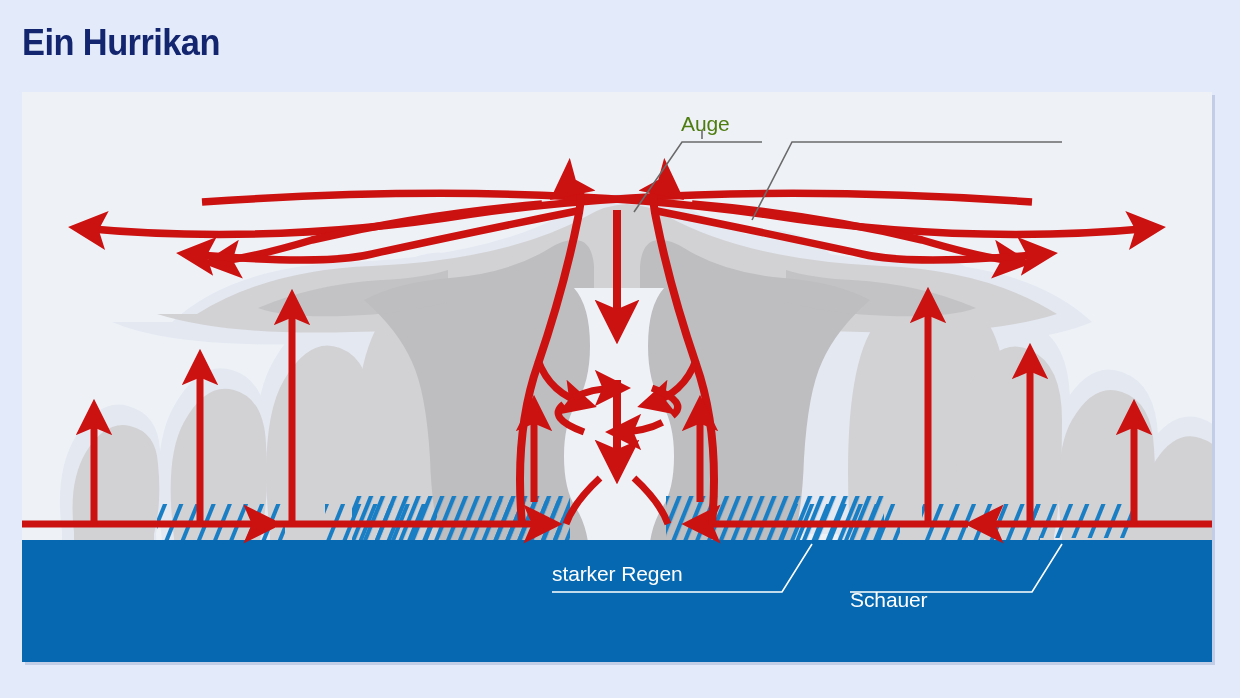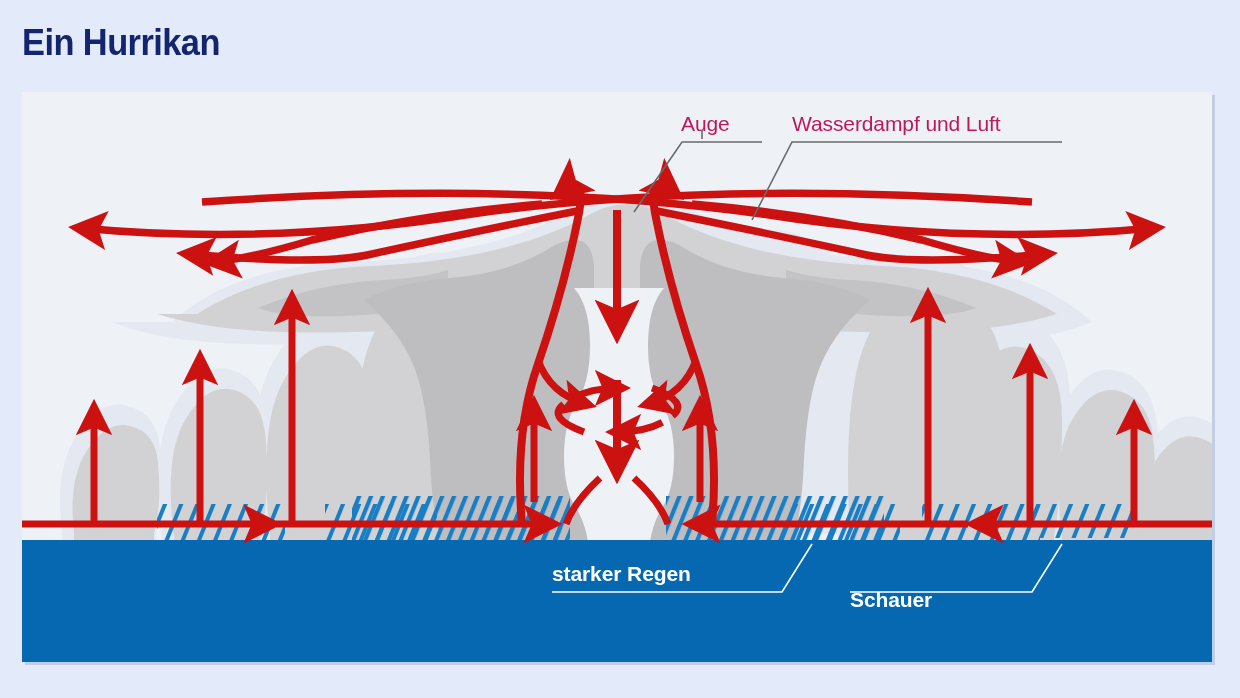--- a/index.html
+++ b/index.html
@@ -35,22 +35,22 @@
     overflow: hidden;
   }
   #panel svg { display: block; }
   .lbl {
     position: absolute;
     font-family: "Liberation Sans", sans-serif;
     font-size: 21px;
     white-space: nowrap;
     letter-spacing: -0.1px;
   }
-  .lbl-dark { color: #be185d; }
-  .lbl-light { color: #ffffff; font-weight: bold; }
+  .lbl-dark { color: #4d7c0f; }
+  .lbl-light { color: #ffffff; }
 </style>
 </head>
 <body>
 
 <div id="page">
 
   <div id="title">Ein Hurrikan</div>
 
   <div id="panel">
     <svg width="1190" height="570" viewBox="0 0 1190 570">
@@ -184,19 +184,18 @@
         <path d="M612,120 L660,50 L740,50"></path>
         <path d="M730,128 L770,50 L1040,50"></path>
       </g>
       <g stroke="#ffffff" stroke-width="1.6" fill="none">
         <path d="M530,500 L760,500 L790,452"></path>
         <path d="M828,500 L1010,500 L1040,452"></path>
       </g>
     </svg>
 
     <div class="lbl lbl-dark" style="left:659px; top:20px;">Auge</div>
-    <div class="lbl lbl-dark" style="left:770px; top:20px;">Wasserdampf und Luft</div>
     <div class="lbl lbl-light" style="left:530px; top:470px;">starker Regen</div>
     <div class="lbl lbl-light" style="left:828px; top:496px;">Schauer</div>
 
   </div>
 
 </div>
 
 </body></html>

